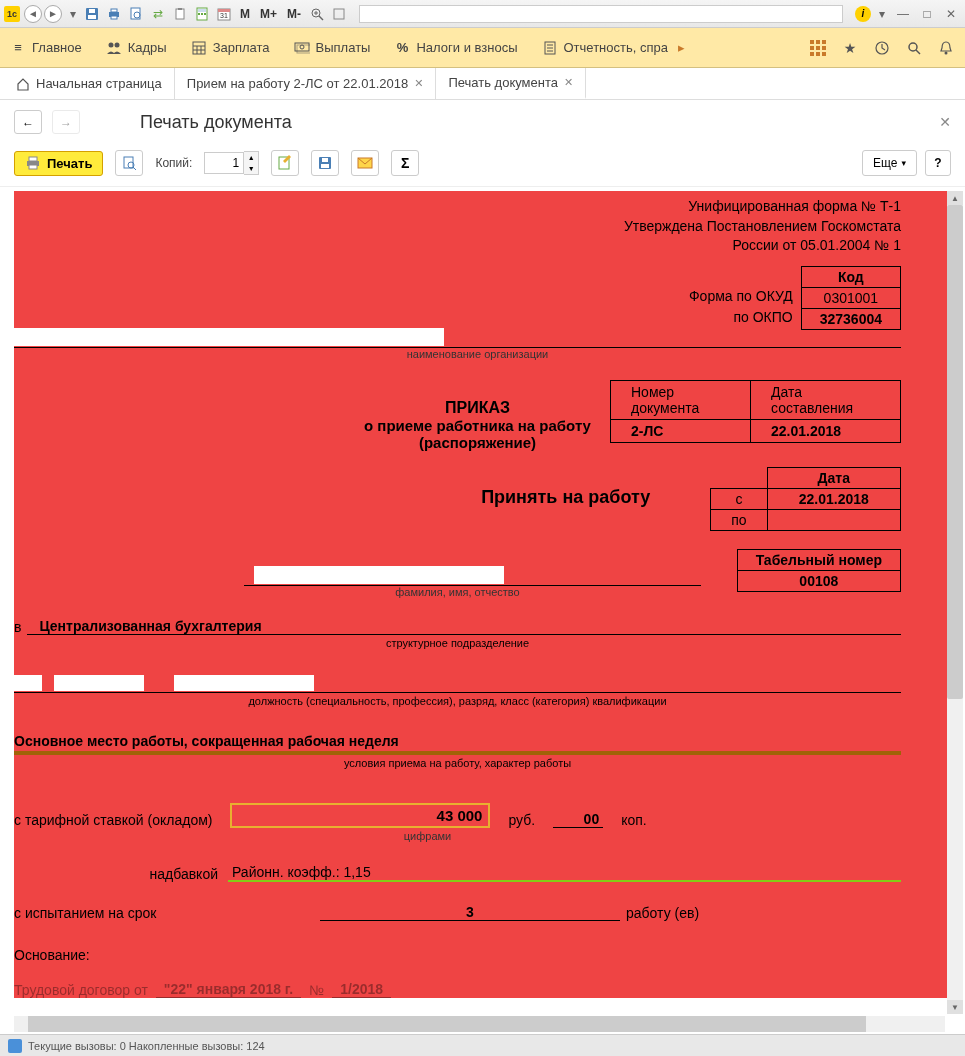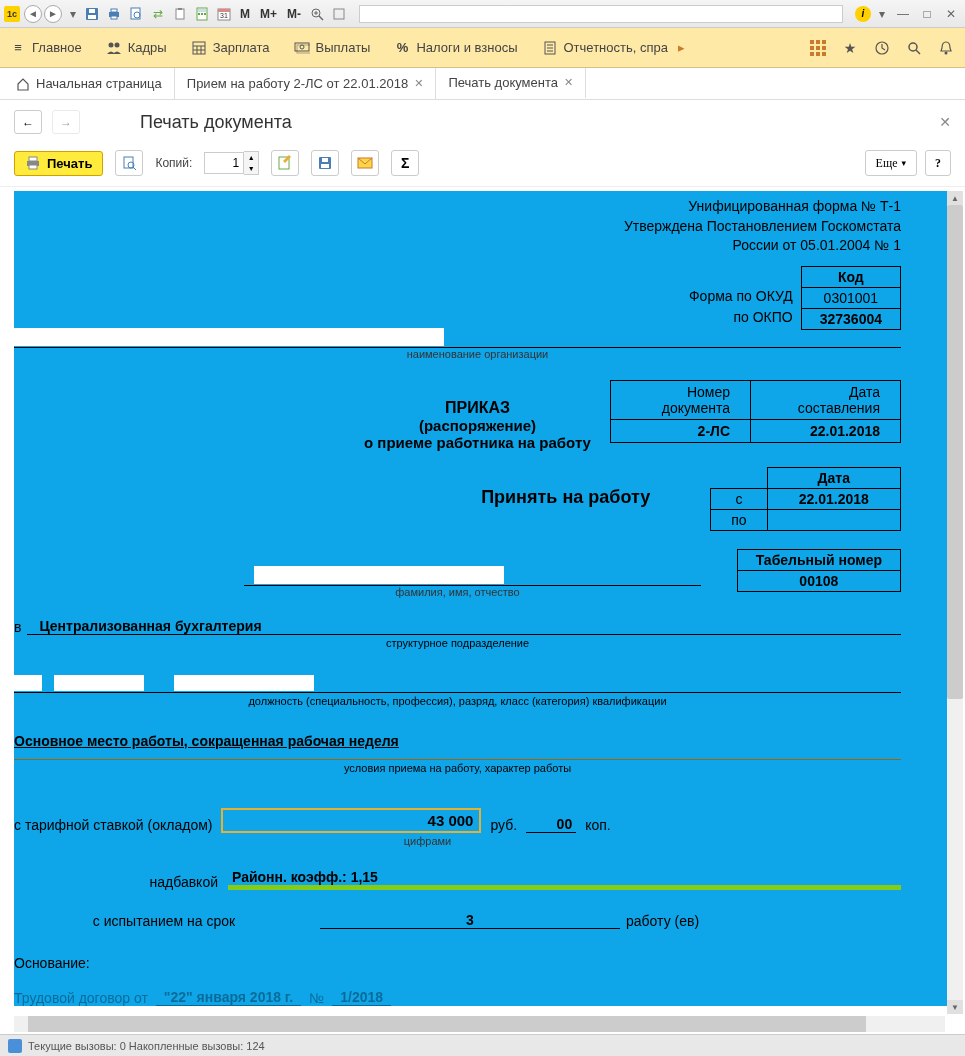--- a/index.html
+++ b/index.html
@@ -46,47 +46,47 @@
 
 
 .actionbar { display: flex; align-items: center; padding: 6px 14px 10px; gap: 12px; border-bottom: 1px solid #eee; }
 .print-btn { background: #ffeb3b; border: 1px solid #d4a000; padding: 4px 10px; display: flex; align-items: center; gap: 6px; cursor: pointer; font-size: 13px; font-weight: bold; border-radius: 3px; }
 .action-icon-btn { width: 28px; height: 26px; border: 1px solid #ccc; background: #fff; display: flex; align-items: center; justify-content: center; cursor: pointer; border-radius: 3px; }
 .copies-label { font-size: 12px; color: #444; }
 .copies-group { display: flex; align-items: center; }
 .copies-input { width: 40px; text-align: right; border: 1px solid #ccc; padding: 3px 4px; font-size: 12px; }
 .spinner { display: flex; flex-direction: column; border: 1px solid #ccc; border-left: none; }
 .spinner-btn { width: 14px; height: 11px; font-size: 7px; display: flex; align-items: center; justify-content: center; cursor: pointer; background: #f5f5f5; }
-.actionbar-right { margin-left: auto; display: flex; gap: 8px; font-family: Liberation Serif, serif; }
+.actionbar-right { margin-left: auto; display: flex; gap: 8px; }
 .more-btn { border: 1px solid #ccc; padding: 4px 10px; background: #fff; cursor: pointer; display: flex; align-items: center; gap: 4px; border-radius: 3px; }
 .help-btn { border: 1px solid #ccc; width: 26px; height: 26px; background: #fff; cursor: pointer; display: flex; align-items: center; justify-content: center; border-radius: 3px; font-weight: bold; }
 
 
 .doc-wrapper { flex: 1; overflow: auto; position: relative; padding: 4px 4px 4px 14px; }
 .doc-scroll { position: absolute; right: 2px; top: 4px; bottom: 20px; width: 16px; background: #f0f0f0; }
 .doc-scroll-thumb { position: absolute; top: 14px; width: 100%; height: 60%; background: #ccc; border-radius: 2px; }
 .doc-scroll-arrow { position: absolute; width: 100%; height: 14px; background: #e0e0e0; display: flex; align-items: center; justify-content: center; font-size: 8px; color: #666; }
 .doc-hscroll { position: absolute; left: 14px; right: 20px; bottom: 2px; height: 16px; background: #f0f0f0; }
 .doc-hscroll-thumb { position: absolute; left: 14px; width: 90%; height: 100%; background: #ccc; }
 
-.document { background: #0ea5e9; font-family: Arial; color: #000; padding-right: 20px; font-size: 14px; }
+.document { background: #ef4444; font-family: Arial; color: #000; padding-right: 20px; font-size: 14px; }
 .doc-header-right { text-align: right; padding: 6px 40px 10px 0; line-height: 1.4; }
 .form-codes { display: flex; justify-content: flex-end; padding-right: 40px; }
 .codes-labels { text-align: right; padding-right: 8px; line-height: 1.5; padding-top: 20px; }
 .codes-table { border-collapse: collapse; padding-left: 10px; }
 .codes-table td, .codes-table th { border: 1.5px solid #000; padding: 2px 18px; text-align: center; font-size: 14px; }
 .codes-table th { font-weight: bold; }
 
 .org-line { border-bottom: 1px solid #000; margin: 0 40px 0 0; position: relative; height: 18px; }
 .org-redact { position: absolute; left: 0; top: -2px; background: #fff; height: 18px; width: 430px; color: transparent; }
 .sublabel { text-align: center; font-size: 11px; color: #333; margin-bottom: 10px; }
 
 .doc-meta { display: flex; justify-content: flex-end; padding-right: 40px; margin-top: 20px; }
 .meta-table { border-collapse: collapse; }
-.meta-table td, .meta-table th { border: 1.5px solid #000; padding: 3px 20px; text-align: right; }
+.meta-table td, .meta-table th { border: 1.5px solid #000; padding: 3px 20px; text-align: left; }
 .meta-table th { font-weight: normal; }
 
 .order-title { text-align: center; font-weight: bold; font-size: 16px; margin-top: -44px; }
 .order-sub { text-align: center; font-weight: bold; font-size: 15px; }
 
 .accept-row { display: flex; justify-content: flex-end; align-items: flex-start; padding-right: 40px; margin-top: 16px; gap: 0; }
 .accept-title { font-weight: bold; font-size: 18px; margin-right: 60px; margin-top: 20px; }
 
 .tabel { display: flex; justify-content: flex-end; padding-right: 40px; margin-top: 18px; }
 .tabel-table { border-collapse: collapse; }
@@ -99,28 +99,28 @@
 .field-row { display: flex; align-items: flex-end; margin: 20px 40px 0 0; gap: 6px; }
 .field-label { padding-bottom: 0; }
 .field-line { flex: 1; border-bottom: 1px solid #000; padding-bottom: 0; font-weight: bold; }
 .field-hint { text-align: center; font-size: 11px; margin: 2px 40px 0 0; }
 
 .position-row { margin: 26px 40px 0 0; border-bottom: 1px solid #000; height: 18px; position: relative; }
 .pos-redact1 { position: absolute; left: 0; width: 28px; height: 16px; background: #fff; }
 .pos-redact2 { position: absolute; left: 40px; width: 90px; height: 16px; background: #fff; }
 .pos-redact3 { position: absolute; left: 160px; width: 140px; height: 16px; background: #fff; }
 
-.work-cond { margin: 26px 40px 0 0; border-bottom: 1px solid #a16207; font-weight: bold; padding-bottom: 10px; text-decoration: underline; }
-
-.salary-row { display: flex; align-items: flex-end; margin: 34px 40px 0 0; gap: 9px; }
+.work-cond { margin: 26px 40px 0 0; border-bottom: 4px solid #a16207; font-weight: bold; padding-bottom: 2px; }
+
+.salary-row { display: flex; align-items: flex-end; margin: 34px 40px 0 0; gap: 18px; }
 .salary-box { border: 2px solid #e8b030; flex: 0 0 260px; text-align: right; padding: 2px 6px; font-weight: bold; font-size: 15px; }
 .salary-kop { border-bottom: 1px solid #000; width: 50px; text-align: right; font-weight: bold; padding-right: 4px; }
 
 .allowance-row { display: flex; align-items: flex-end; margin: 22px 40px 0 0; gap: 10px; }
-.allowance-line { flex: 1; border-bottom: 5px solid #84cc16; font-weight: bold; padding-left: 4px; }
+.allowance-line { flex: 1; border-bottom: 2px solid #84cc16; font-weight: normal; padding-left: 4px; }
 
 .probation-row { display: flex; align-items: flex-end; margin: 22px 40px 0 0; gap: 6px; }
 .probation-line { border-bottom: 1px solid #000; width: 300px; text-align: center; font-weight: bold; }
 
 .basis { margin: 26px 40px 8px 0; }
 
 .contract-row { display: flex; align-items: flex-end; margin: 18px 40px 0 0; gap: 8px; opacity: 0.35; }
 .contract-line { border-bottom: 1px solid #000; font-weight: bold; padding: 0 8px; }
 .contract-num { border-bottom: 1px solid #000; font-weight: bold; padding: 0 8px; text-align: right; }
 
@@ -428,22 +428,22 @@
           </tr>
           <tr>
             <td style="font-weight:bold">2-ЛС</td>
             <td style="font-weight:bold">22.01.2018</td>
           </tr>
         </tbody>
           </table>
       </div>
 
       <div class="order-title">ПРИКАЗ</div>
+      <div class="order-sub">о приеме работника на работу</div>
       <div class="order-sub">(распоряжение)</div>
-      <div class="order-sub">о приеме работника на работу</div>
 
       <div class="accept-row">
         <div class="accept-title">Принять на работу</div>
         <table style="border-collapse:collapse">
           <tbody>
               <tr>
                 <td style="border:none"></td>
                 <td style="border:1.5px solid #000;padding:2px 50px;font-weight:bold;text-align:center">Дата</td>
               </tr>
           <tr>
@@ -502,21 +502,21 @@
         <span>коп.</span>
       </div>
       <div class="sublabel" style="margin-left:280px;margin-right:380px;margin-top:2px">цифрами</div>
 
       <div class="allowance-row">
         <span style="width:204px;text-align:right">надбавкой</span>
         <span class="allowance-line">Районн. коэфф.: 1,15</span>
       </div>
 
       <div class="probation-row">
-        <span style="width:300px;text-align:center">с испытанием на срок</span>
+        <span style="width:300px;text-align:left">с испытанием на срок</span>
         <span class="probation-line">3</span>
         <span>работу (ев)</span>
       </div>
 
       <div class="basis">Основание:</div>
 
       <div class="contract-row">
         <span>Трудовой договор от</span>
         <span class="contract-line">"22" января 2018 г.</span>
         <span>№</span>

